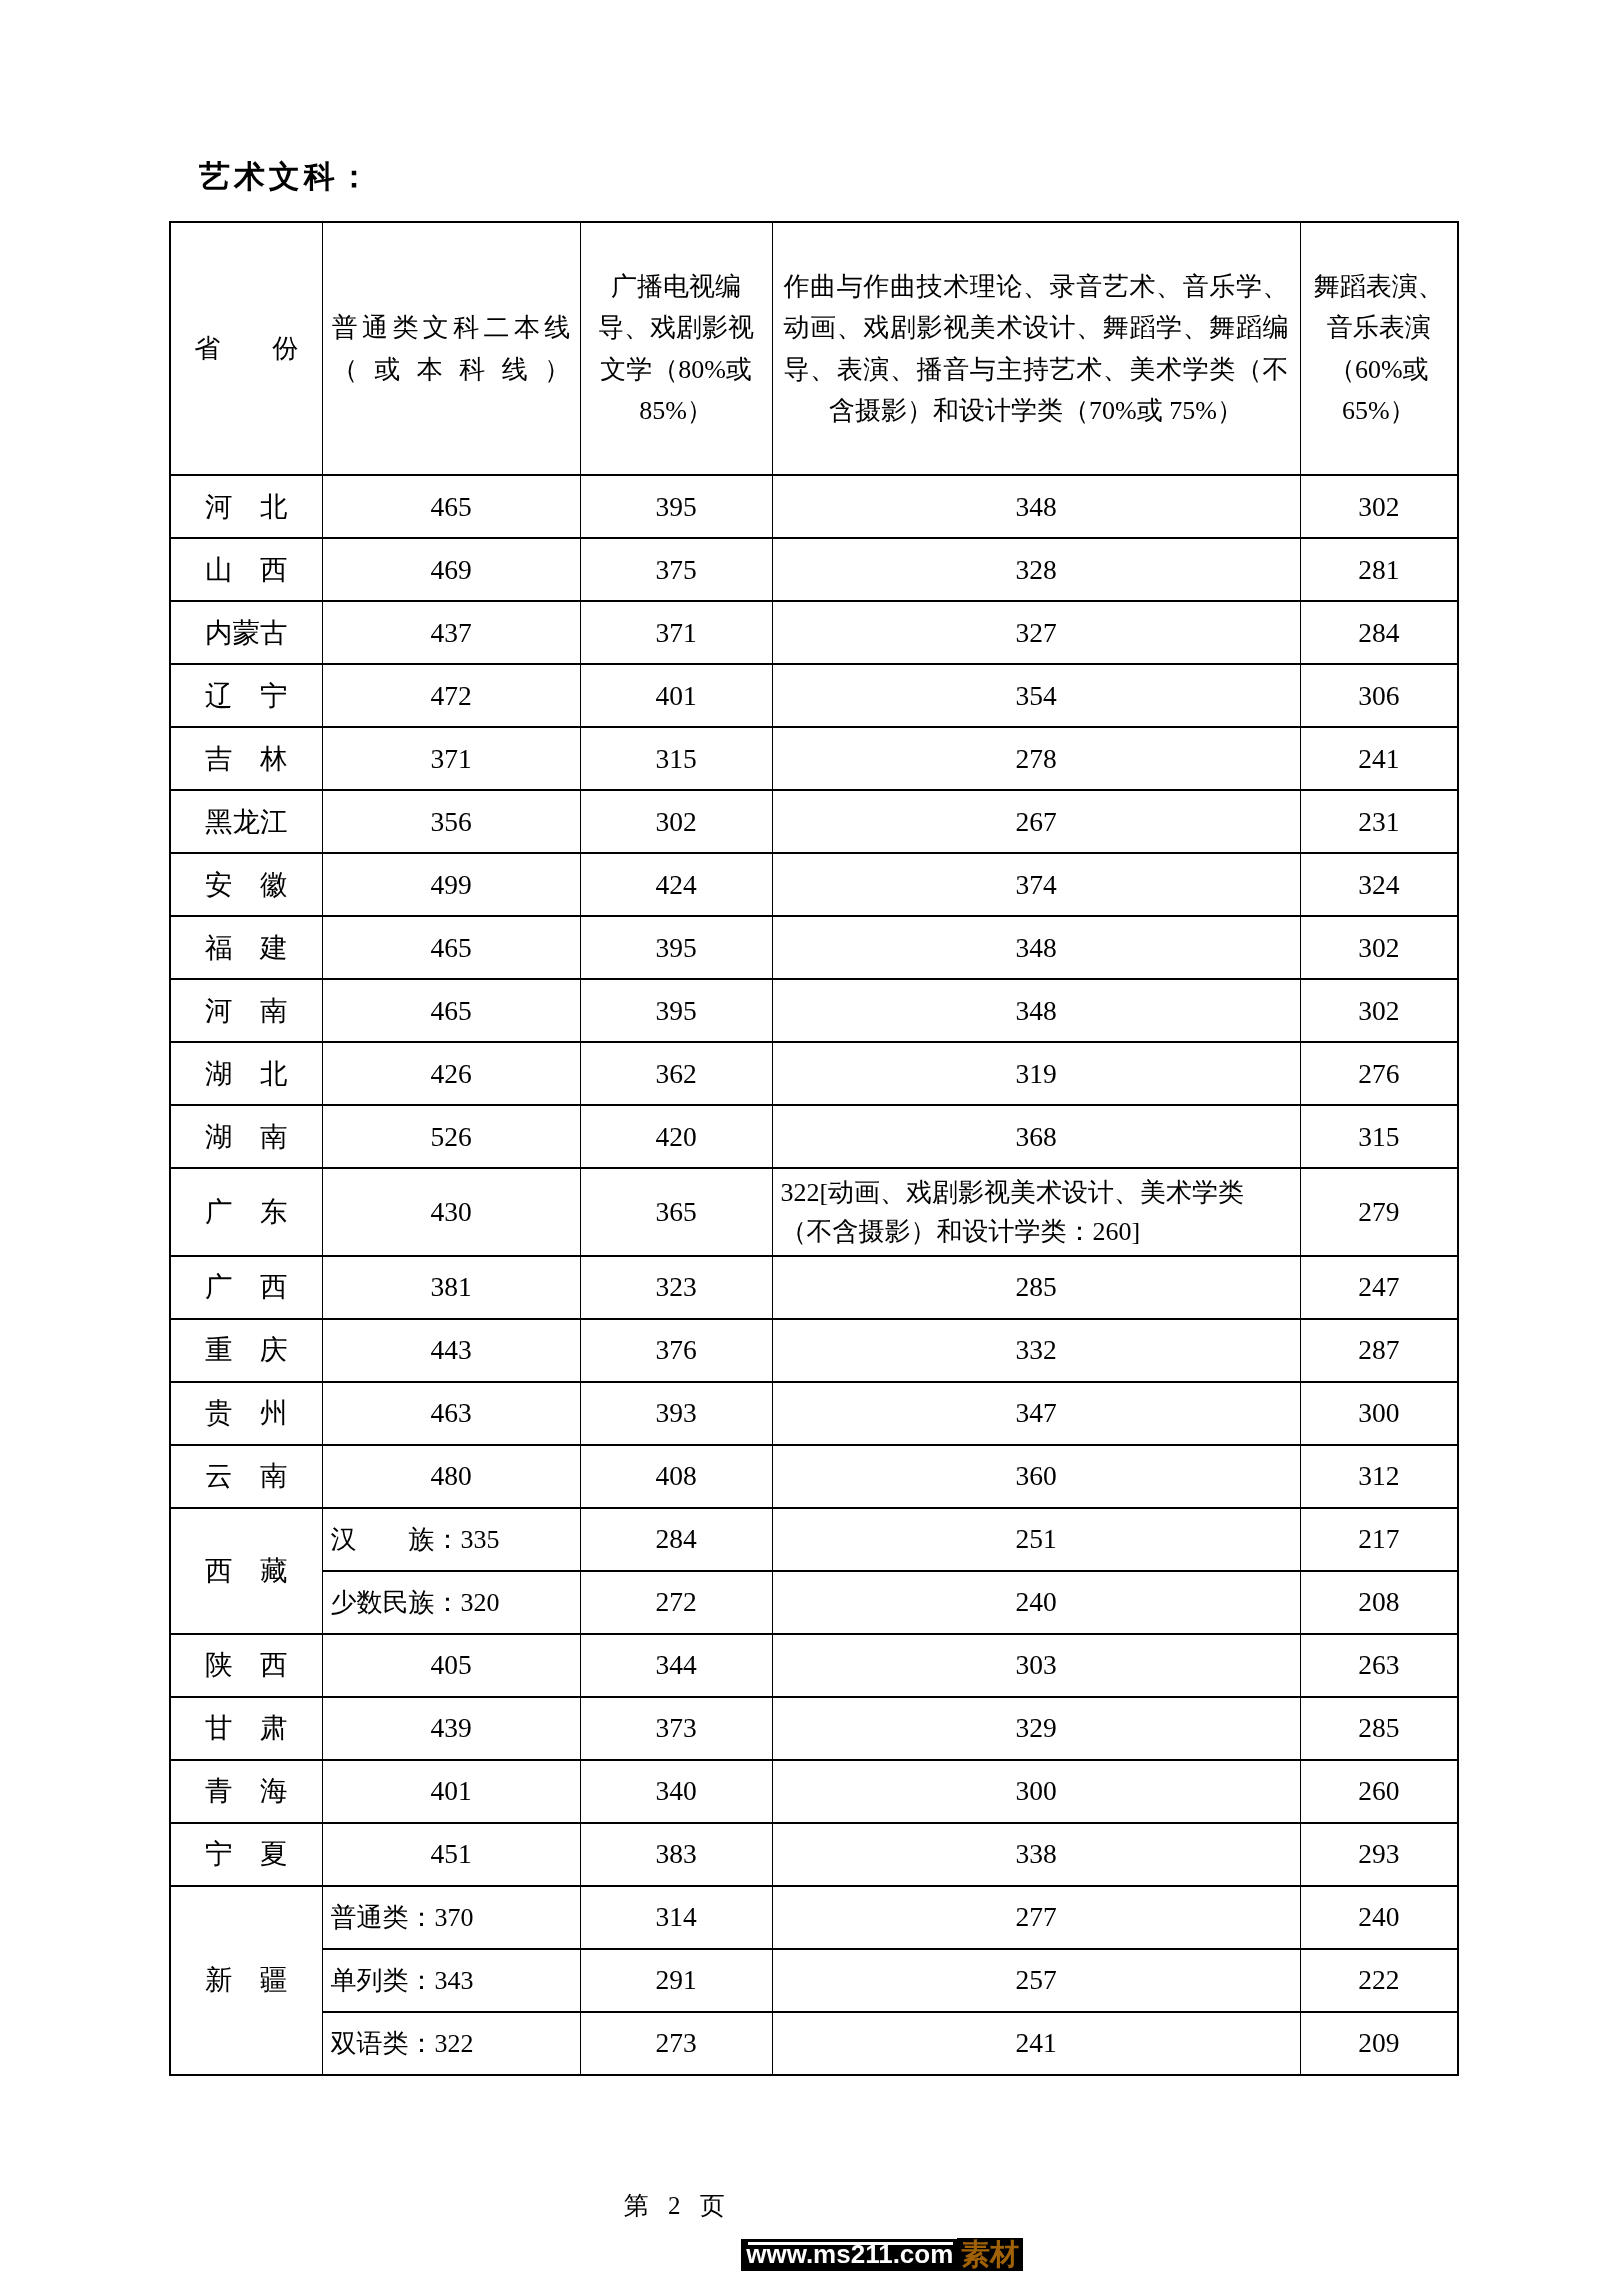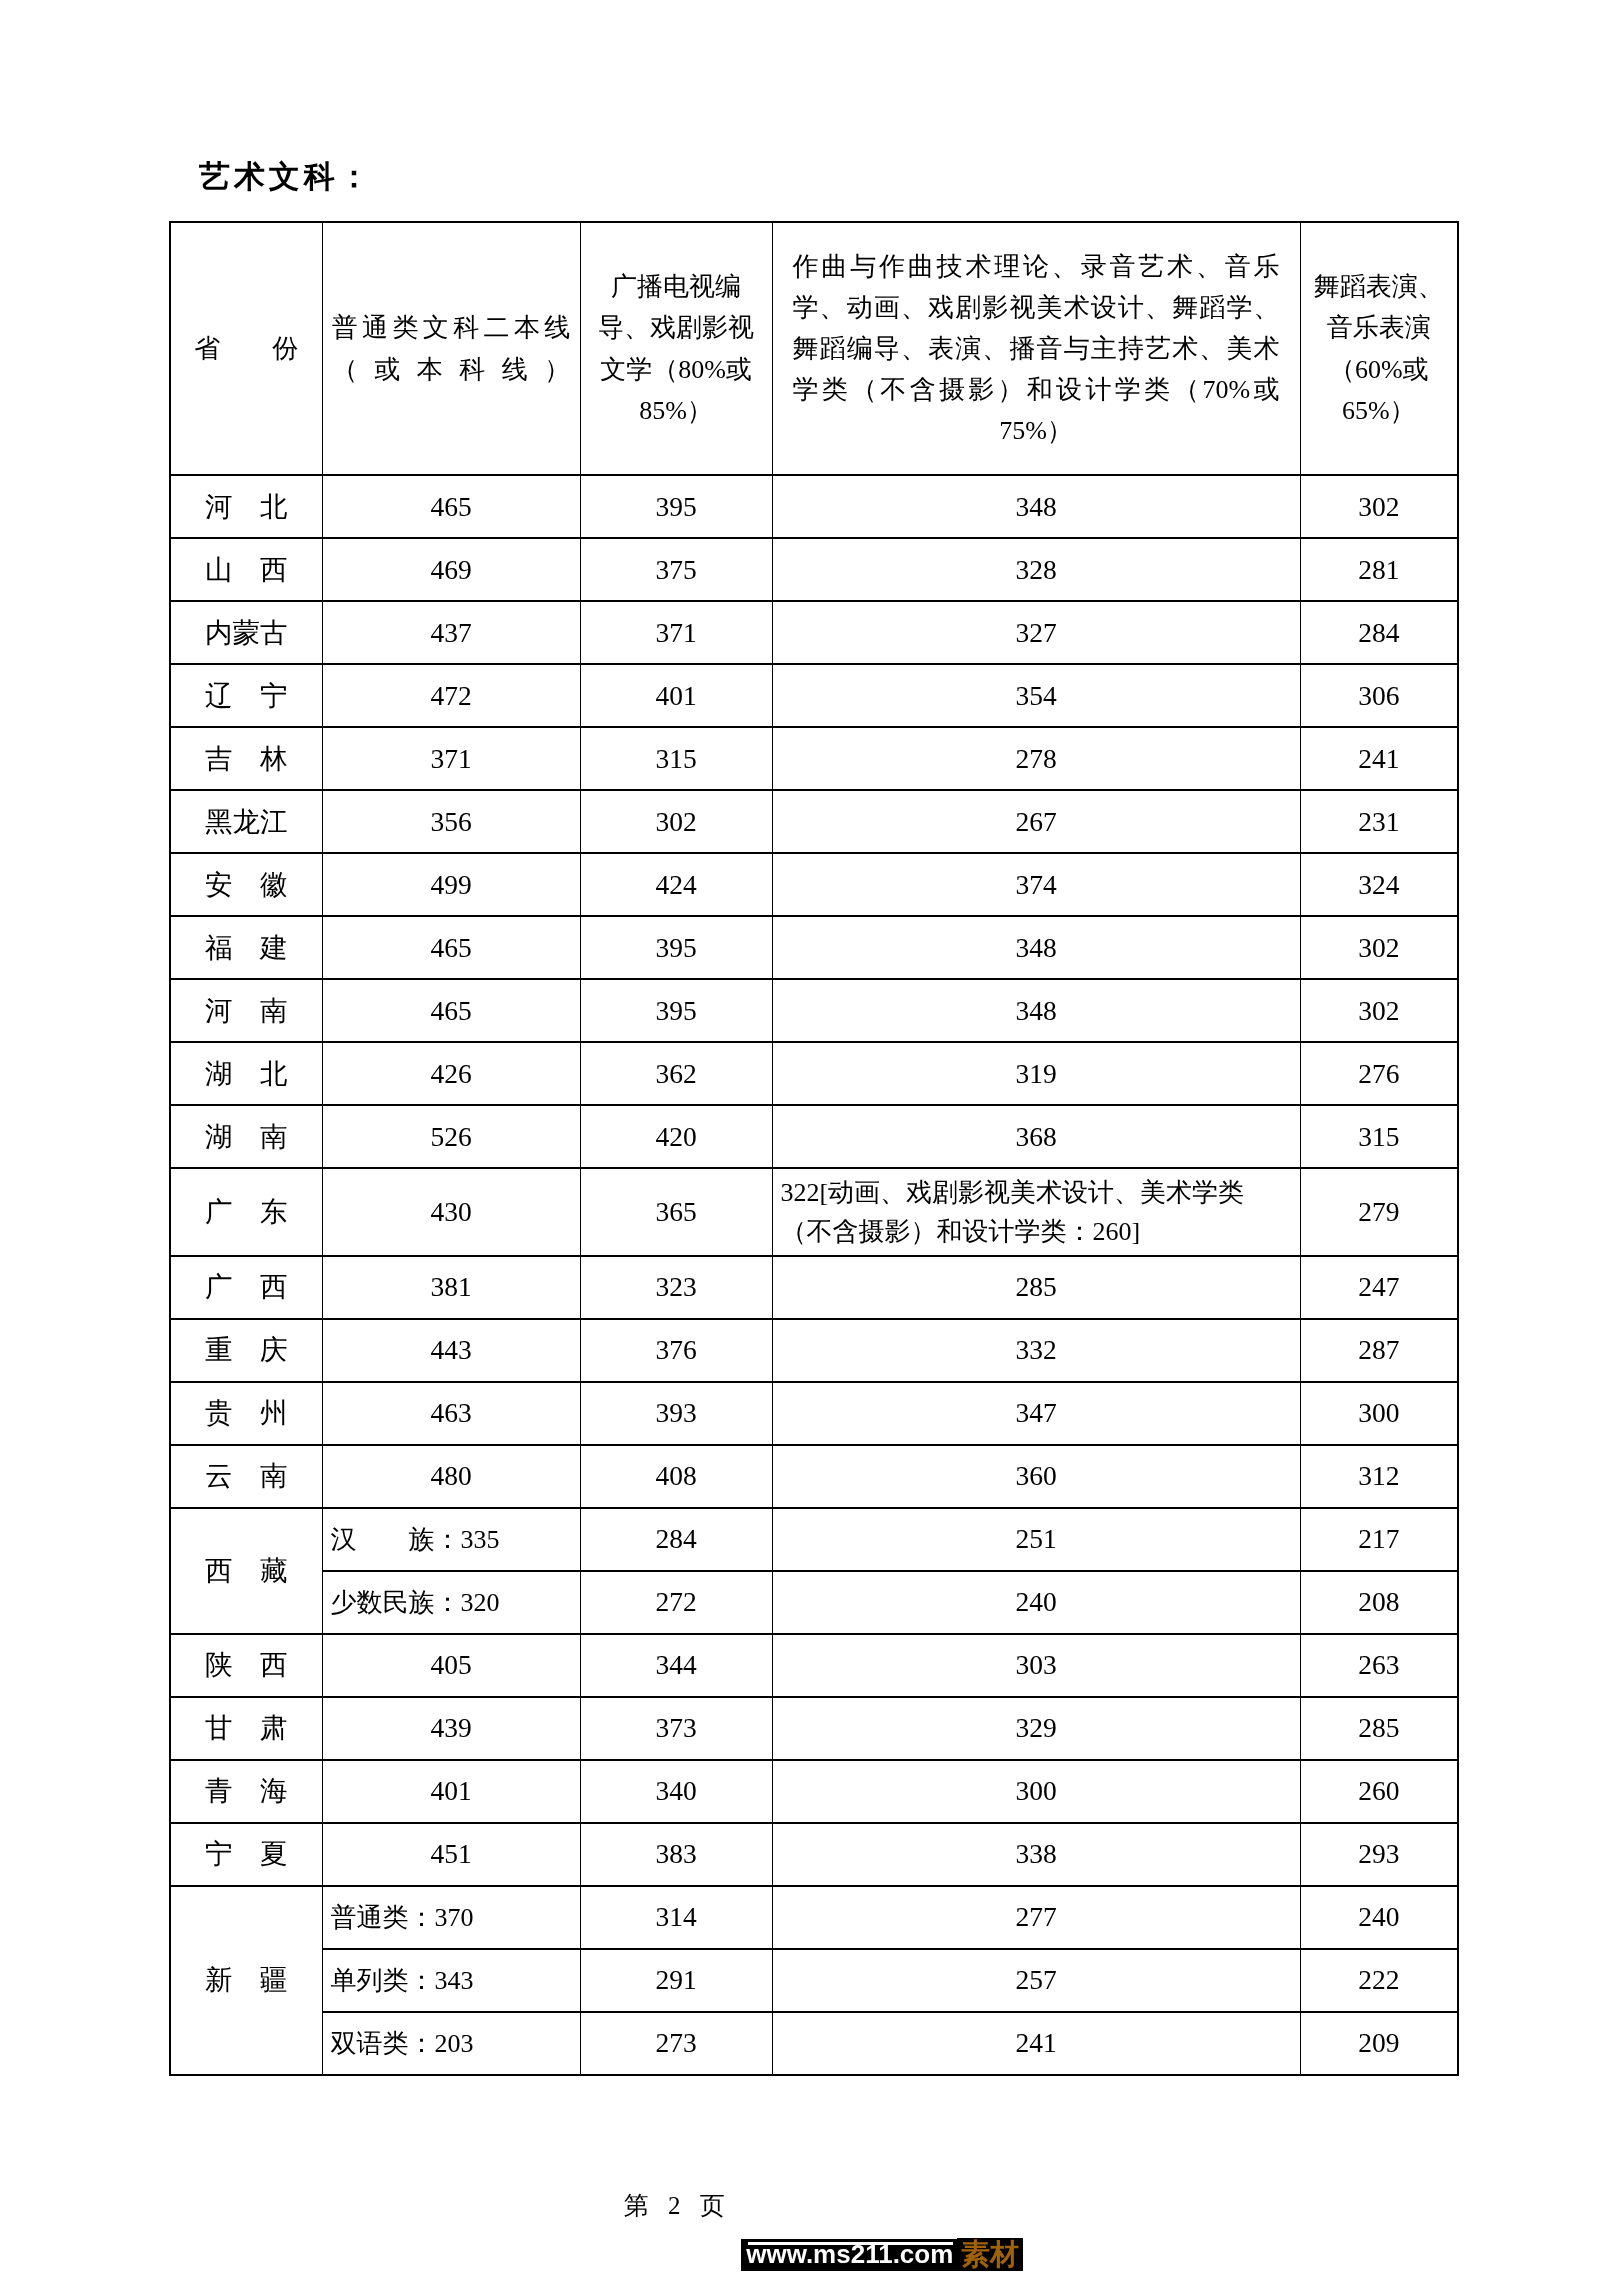--- a/index.html
+++ b/index.html
@@ -37,21 +37,21 @@
   thead tr { height: 253px; }
   tbody tr { height: 63px; }
   th {
     font-weight: normal;
     font-size: 26px;
     line-height: 1.58;
   }
   th.h-province { text-align: center; margin-left: 15px; }
   th.h-justify  { text-align: justify; text-align-last: justify; padding: 0 9.2px; }
   th.h-center   { text-align: center; padding: 0 5.2px; }
-  th.h-justify-c{ text-align: justify; text-align-last: center; padding: 0 20px; }
+  th.h-justify-c{ text-align: justify; text-align-last: center; padding: 0 11px; }
   td.prov {
     text-align: center;
     font-size: 27.5px;
   }
   td.val {
     text-align: center;
     font-size: 27.5px;
   }
   td.val.long {
     text-align: left;
@@ -286,21 +286,21 @@
         <td class="val">277</td>
         <td class="val">240</td>
       </tr>
       <tr>
         <td class="val long">单列类：343</td>
         <td class="val">291</td>
         <td class="val">257</td>
         <td class="val">222</td>
       </tr>
       <tr>
-        <td class="val long">双语类：203</td>
+        <td class="val long">双语类：322</td>
         <td class="val">273</td>
         <td class="val">241</td>
         <td class="val">209</td>
       </tr>
     </tbody>
 </table>
 
 <div class="footer-page">第 2 页</div>
 
 <div class="watermark">

